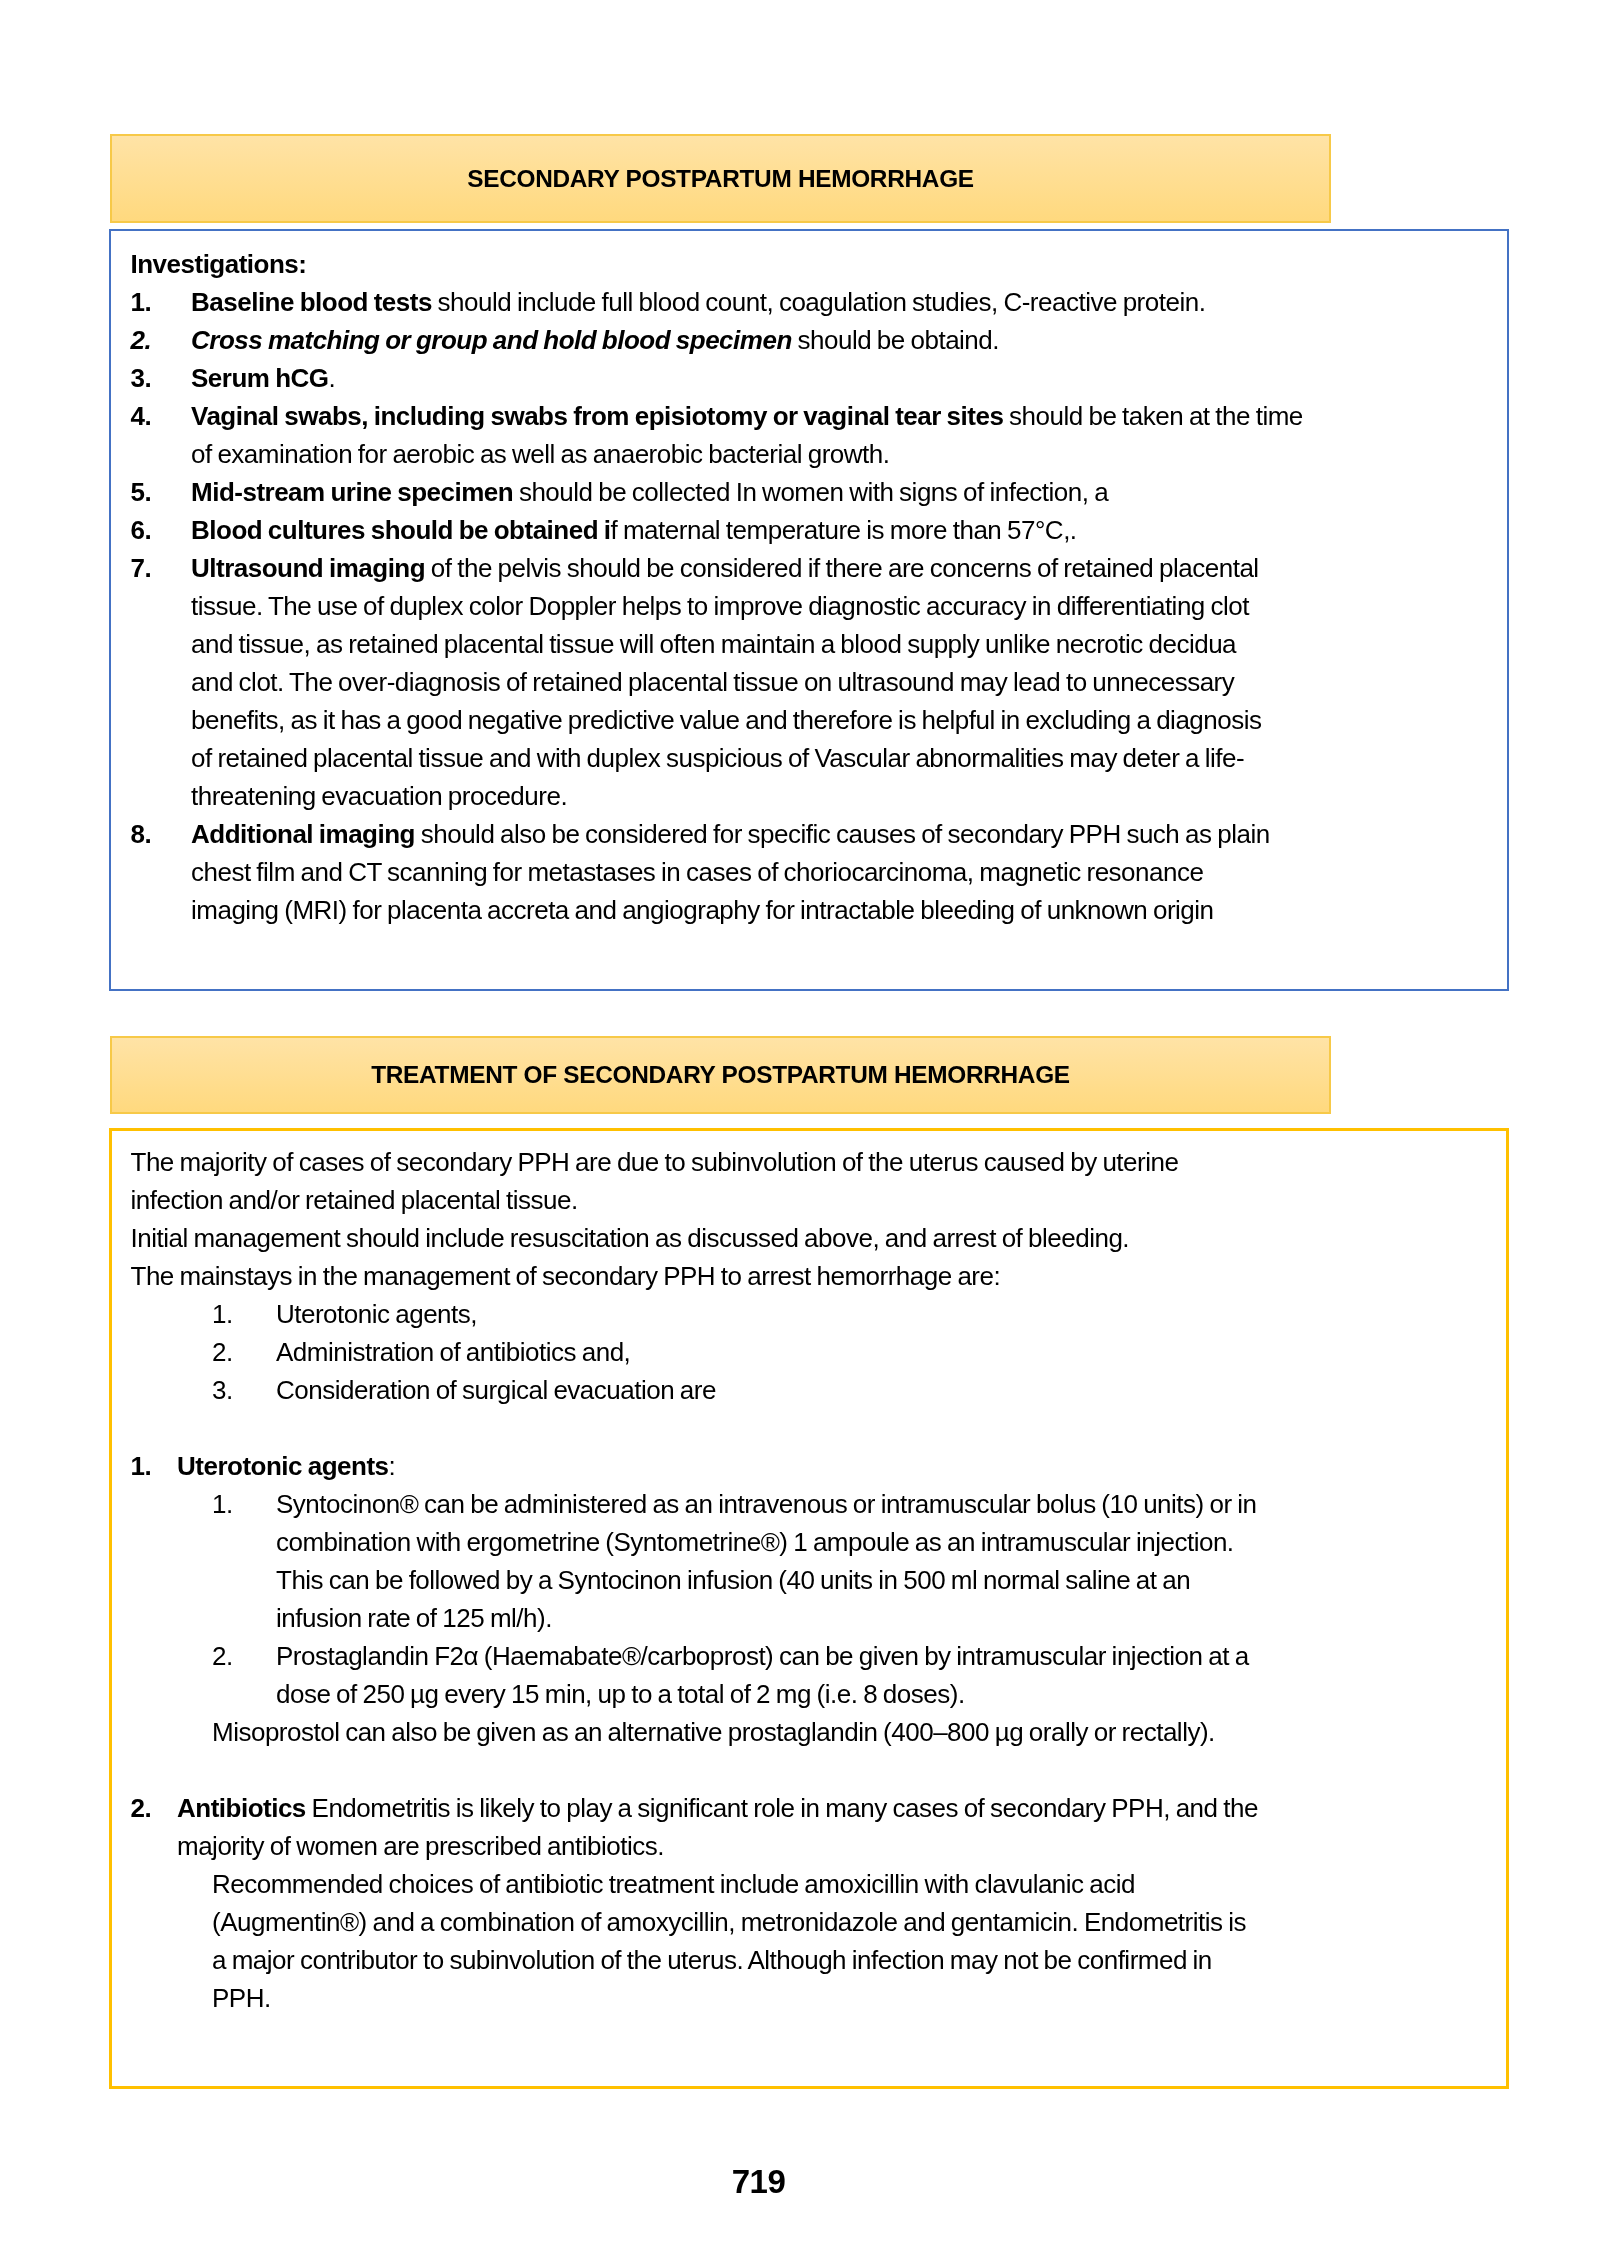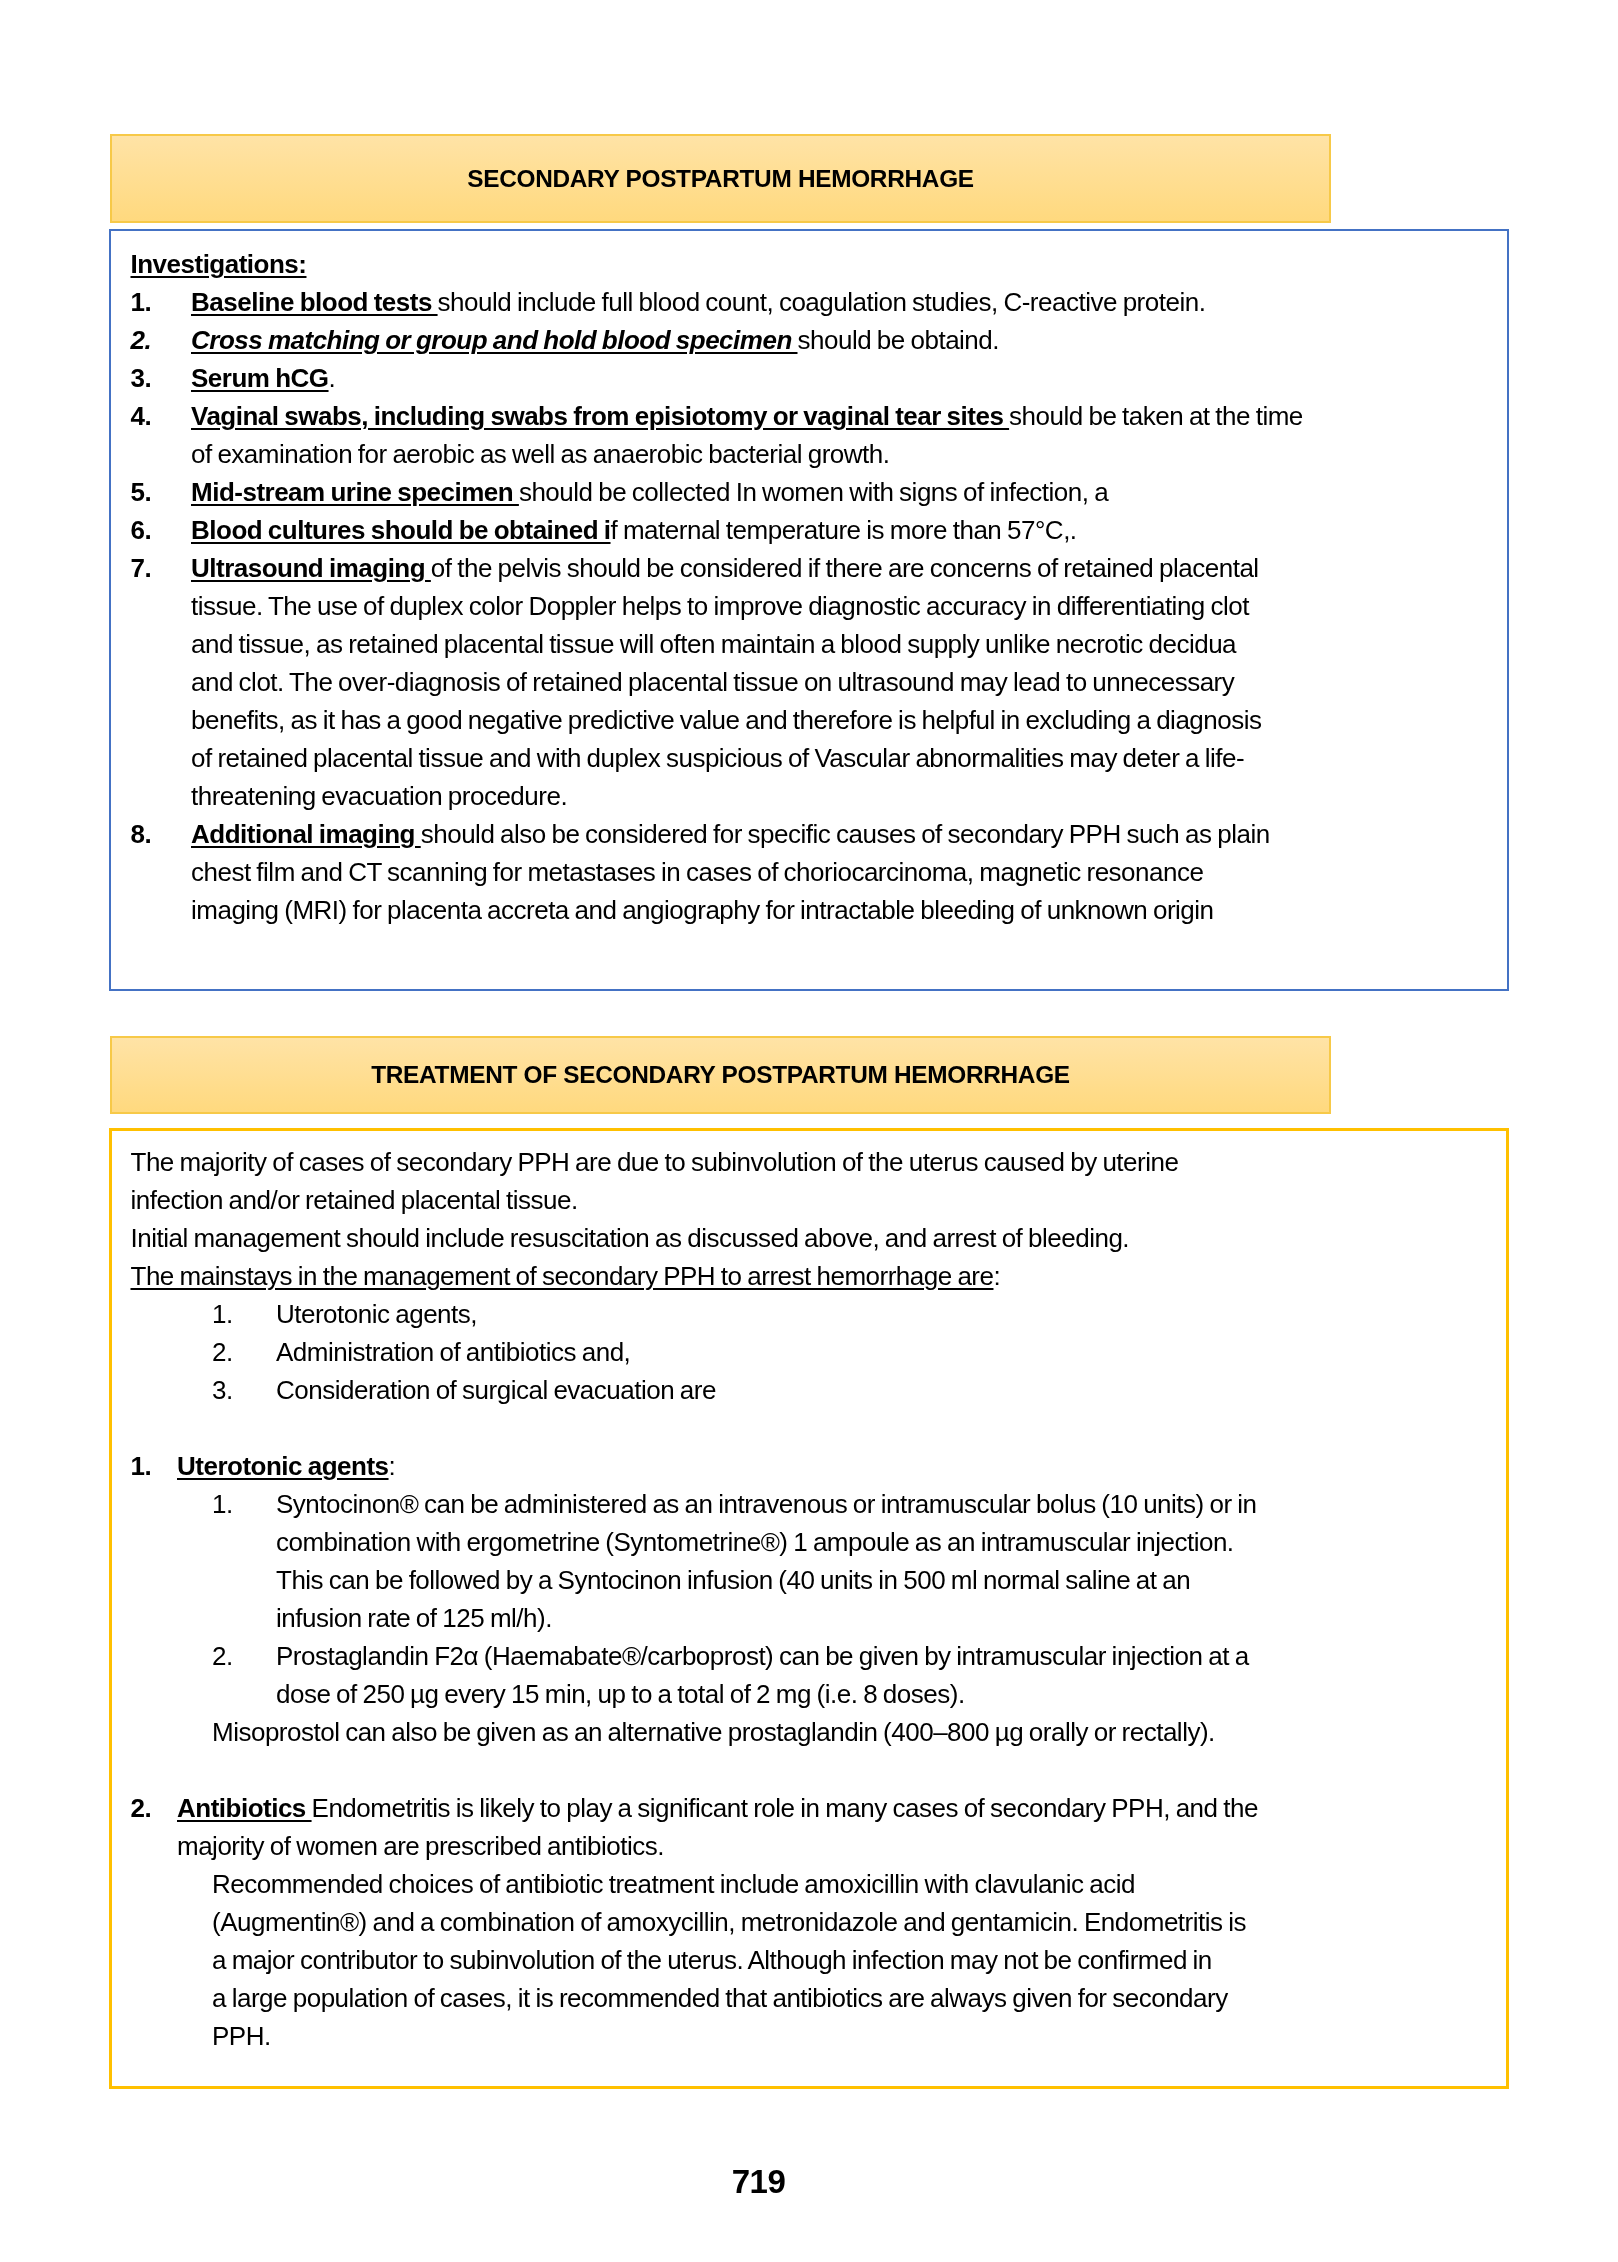--- a/index.html
+++ b/index.html
@@ -22,21 +22,21 @@
     position: absolute; left: 109px; width: 1400px; box-sizing: border-box;
     background: #fff;
   }
   #box1 { top: 229px; height: 762px; border: 2.9px solid #4472C4; padding: 13.7px 0 0 0; }
   #box2 { top: 1128px; height: 961px; border: 3.9px solid #FFC000; padding: 11.7px 0 0 0; }
   .line {
     font-size: 26px; line-height: 38px; white-space: nowrap;
     letter-spacing: -0.5px; word-spacing: -1px;
   }
   #box2 .line { line-height: 38px; }
-  .u { text-decoration: underline; text-decoration-thickness: 2px; text-underline-offset: 2.9px; margin-top: 20px; }
+  .u { text-decoration-thickness: 2px; text-underline-offset: 2.9px; margin-top: 20px; }
   .b { font-weight: bold; }
   .i { font-style: italic; }
   .num { display: inline-block; }
   
   #box1 .lvl0 { padding-left: 19.5px; }
   #box1 .item { position: relative; padding-left: 80px; }
   #box1 .item .num { position: absolute; left: 19.5px; font-weight: bold; }
   #box1 .cont { padding-left: 80px; }
   
   #box2 .p0 { padding-left: 18.5px; }
@@ -119,18 +119,17 @@
 
   <div class="line p1">Misoprostol can also be given as an alternative prostaglandin (400–800 µg orally or rectally).</div>
 
   <div class="gap"></div>
 
   <div class="line top"><span class="num">2.</span><span class="b u">Antibiotics </span><span>Endometritis is likely to play a significant role in many cases of secondary PPH, and the</span></div>
   <div class="line cont1">majority of women are prescribed antibiotics.</div>
   <div class="line p1">Recommended choices of antibiotic treatment include amoxicillin with clavulanic acid</div>
   <div class="line p1">(Augmentin®) and a combination of amoxycillin, metronidazole and gentamicin. Endometritis is</div>
   <div class="line p1">a major contributor to subinvolution of the uterus. Although infection may not be confirmed in</div>
-  <div class="line p1">a large population of cases, it is recommended that antibiotics are always given for secondary</div>
   <div class="line p1">PPH.</div>
 </div>
 
 <div id="page-num">719</div>
 
 
 </body></html>

